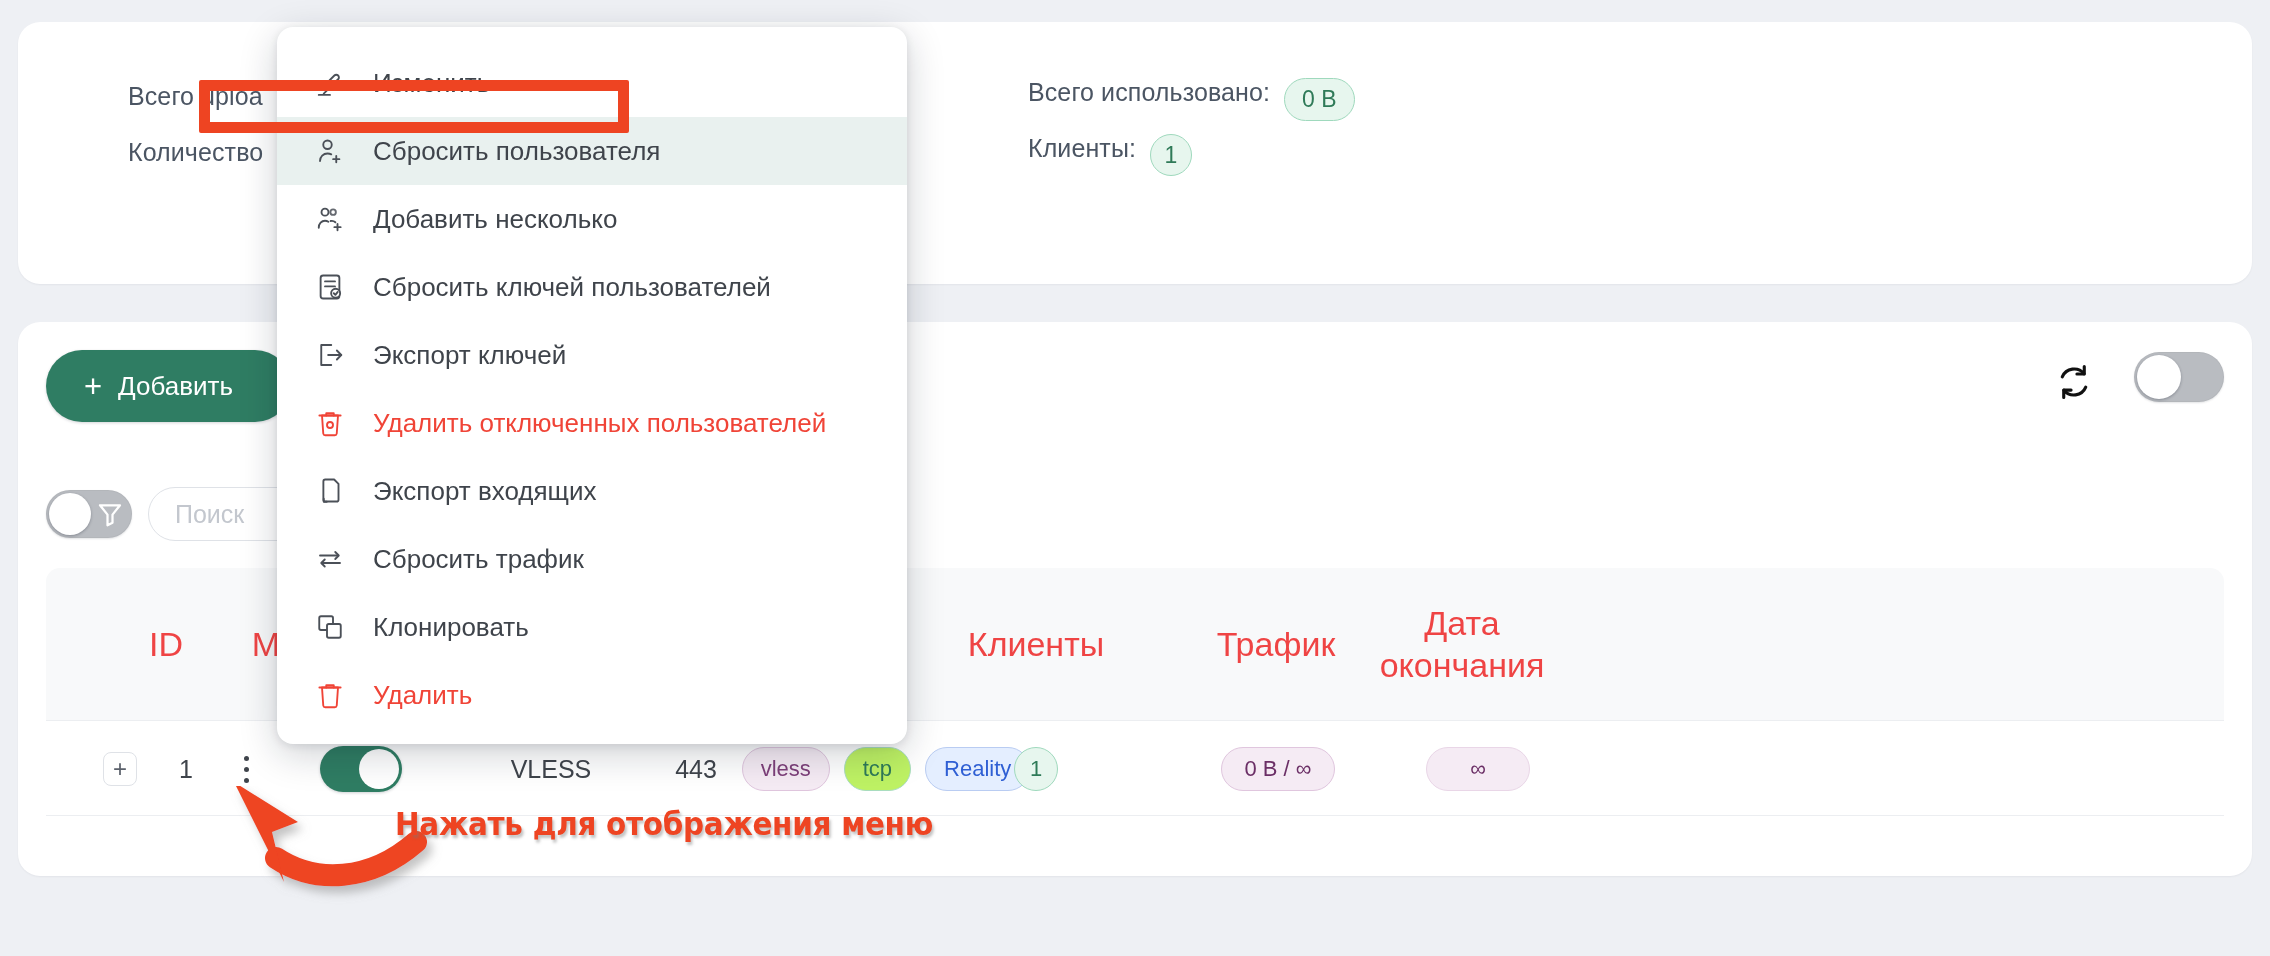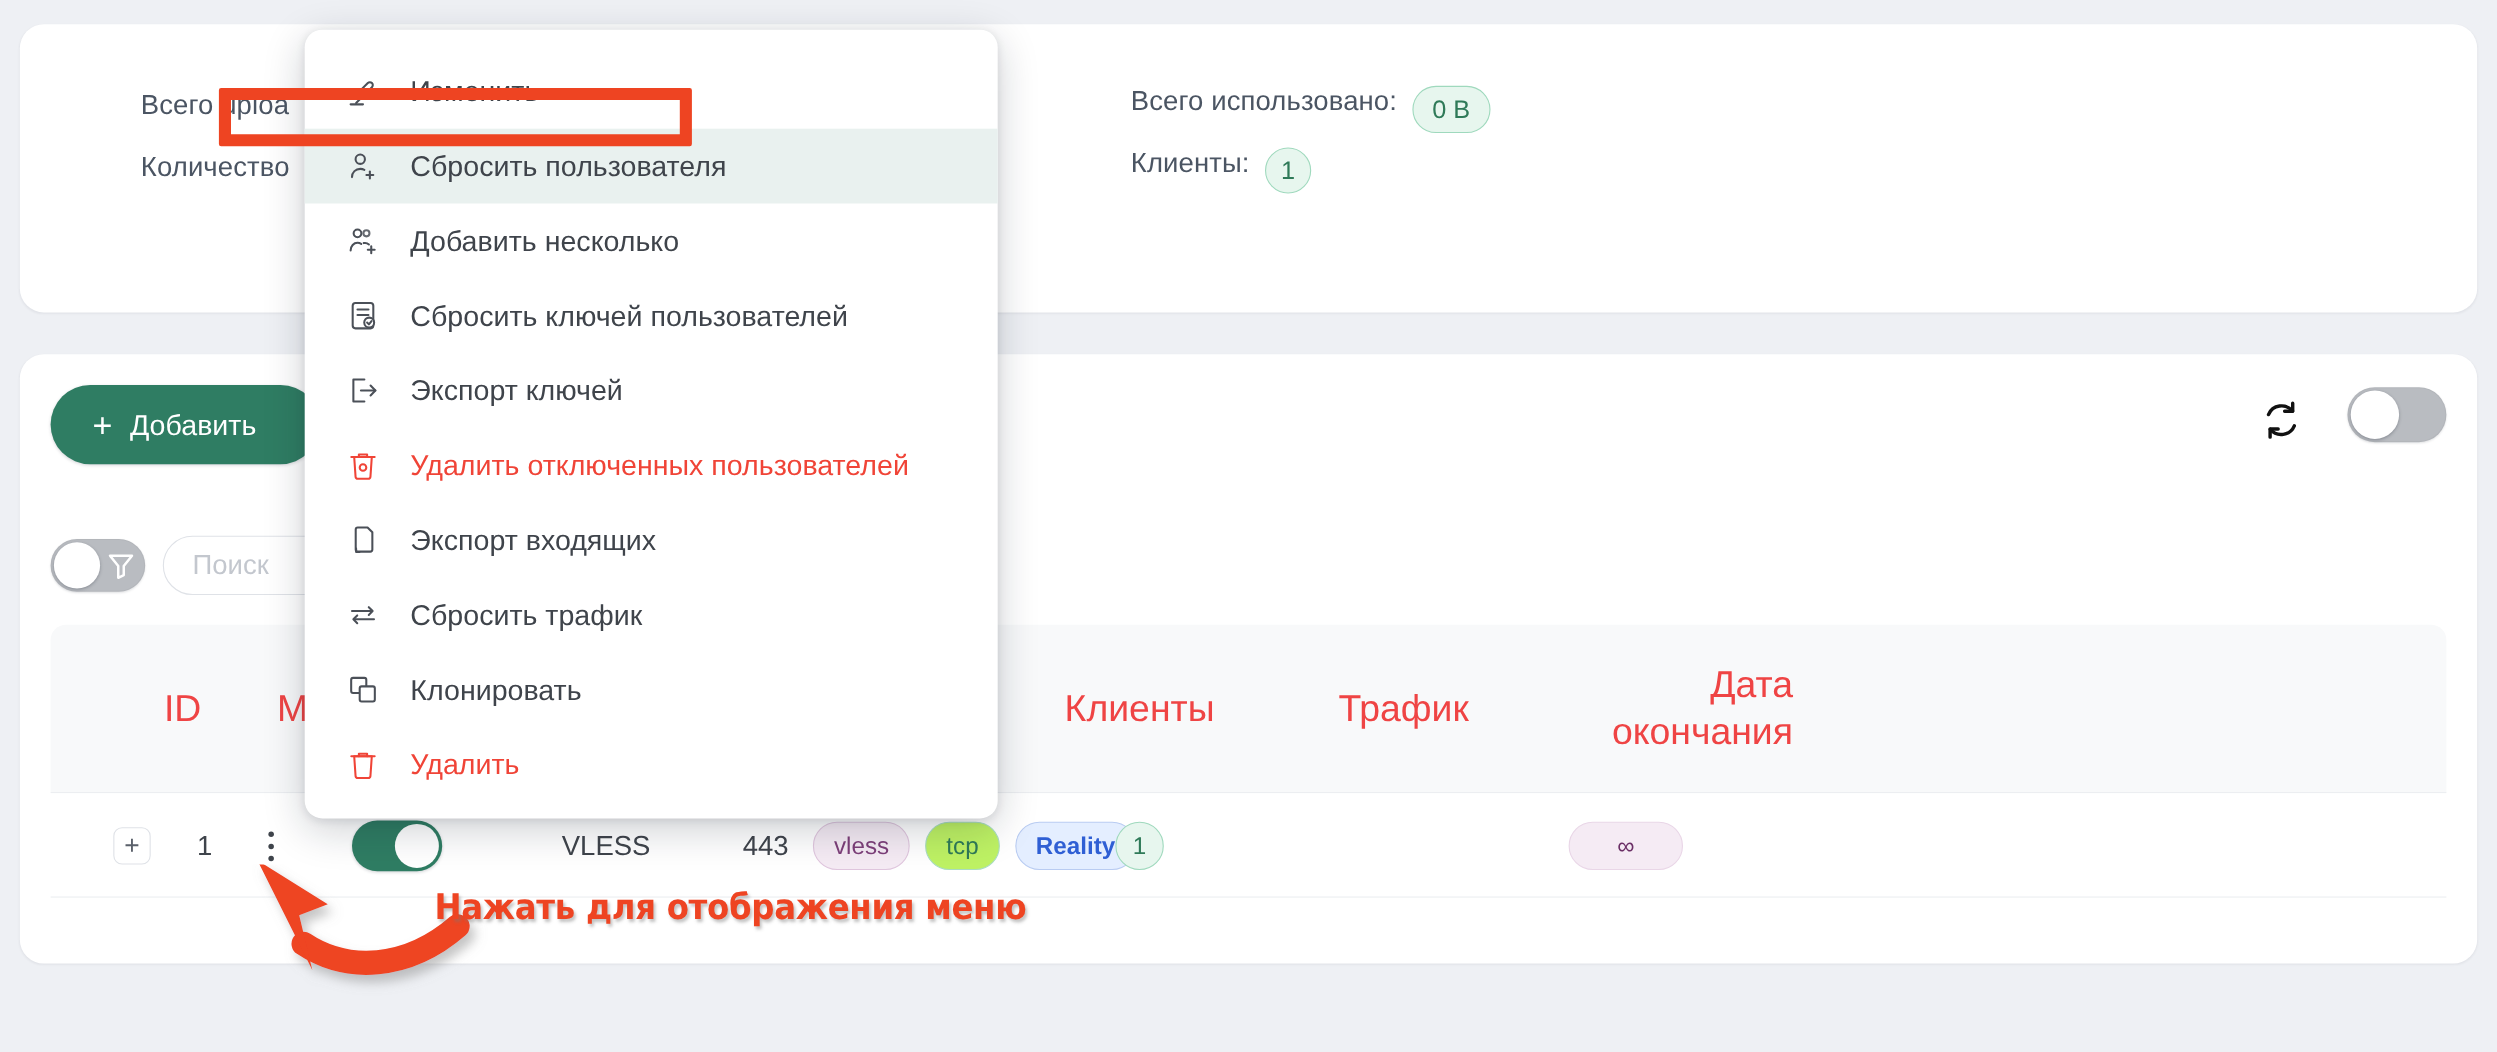--- a/index.html
+++ b/index.html
@@ -116,21 +116,21 @@
   }
   .row-toggle .knob { width: 40px; height: 40px; border-radius: 999px; background: #fff; }
 
   .tag {
     display: inline-flex; align-items: center; justify-content: center;
     height: 44px; padding: 0 18px; border-radius: 999px;
     font-size: 22px; line-height: 1; white-space: nowrap;
   }
   .tag-vless   { background: #f5ebf4; border: 1px solid #e0c6de; color: #7d3f79; }
   .tag-tcp     { background: #bef264; border: 1px solid #a9ddc0; color: #2f7a58; }
-  .tag-reality { background: #e4eeff; border: 1px solid #b9ccf2; color: #2f5fd4; font-weight: bold; }
+  .tag-reality { background: #e4eeff; border: 1px solid #b9ccf2; color: #2f5fd4; }
   .tag-traffic { background: #f5ebf4; border: 1px solid #e0c6de; color: #6b2f66; padding: 0 22px; }
   .tag-date    { background: #f5ebf4; border: 1px solid #e9d6e7; color: #6b2f66; width: 104px; }
   .tag-clients {
     background: #e7f6ee; border: 1px solid #9fd9bd; color: #2f7a58;
     width: 44px; height: 44px; padding: 0;
   }
 
   
   #context-menu {
     position: absolute; left: 277px; top: 27px; width: 630px; height: 717px;
@@ -225,21 +225,21 @@
 
   <input class="search-box" id="search-input" type="text" placeholder="Поиск" style="">
 
   <div id="table-head">
     <div class="th" style="left:70px;width:100px;">ID</div>
     <div class="th" style="left:170px;width:100px;">M</div>
     <div class="th" style="left:528px;width:120px;">Порт</div>
     <div class="th" style="left:630px;width:220px;">Протокол</div>
     <div class="th" style="left:880px;width:220px;">Клиенты</div>
     <div class="th" style="left:1120px;width:220px;">Трафик</div>
-    <div class="th" style="left:1384px;width:200px;text-align:right;">Дата окончания</div>
+    <div class="th" style="left:1316px;width:200px;">Дата окончания</div>
   </div>
 
   <div id="table-row">
     <div class="td" style="left:44px;width:60px;">
       <span class="expand-btn">+</span>
     </div>
     <div class="td" style="left:110px;width:60px;">1</div>
     <div class="td" style="left:170px;width:60px;">
       <span class="kebab">
           <i></i>
@@ -254,20 +254,23 @@
     </div>
     <div class="td" style="left:390px;width:230px;">VLESS</div>
     <div class="td" style="left:540px;width:220px;">443</div>
     <div class="td" style="left:640px;width:400px;gap:14px;">
       <span class="tag tag-vless">vless</span>
       <span class="tag tag-tcp">tcp</span>
       <span class="tag tag-reality">Reality</span>
     </div>
     <div class="td" style="left:890px;width:200px;">
       <span class="tag tag-clients">1</span>
+    </div>
+    <div class="td" style="left:1122px;width:220px;">
+      <span class="tag tag-traffic">0 B / ∞</span>
     </div>
     <div class="td" style="left:1332px;width:200px;">
       <span class="tag tag-date">∞</span>
     </div>
   </div>
 
   <div id="context-menu">
 
     <div class="menu-item">
       <span class="mi-icon">

